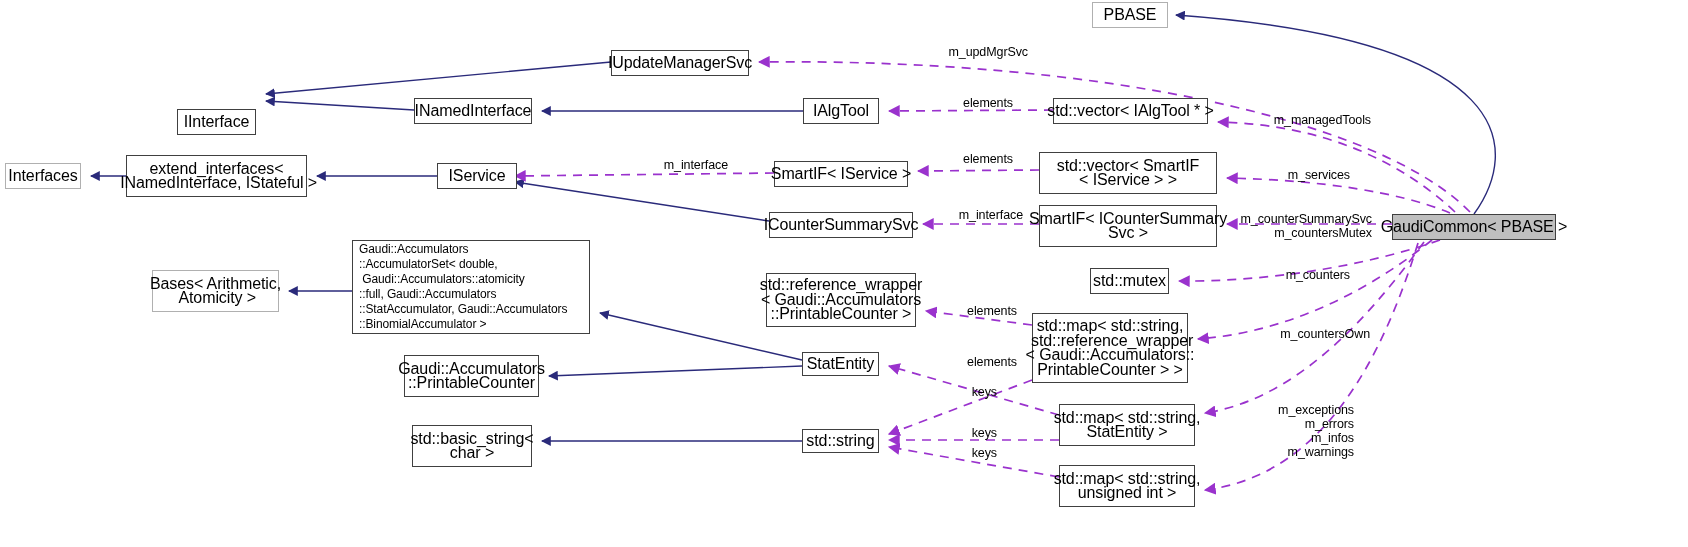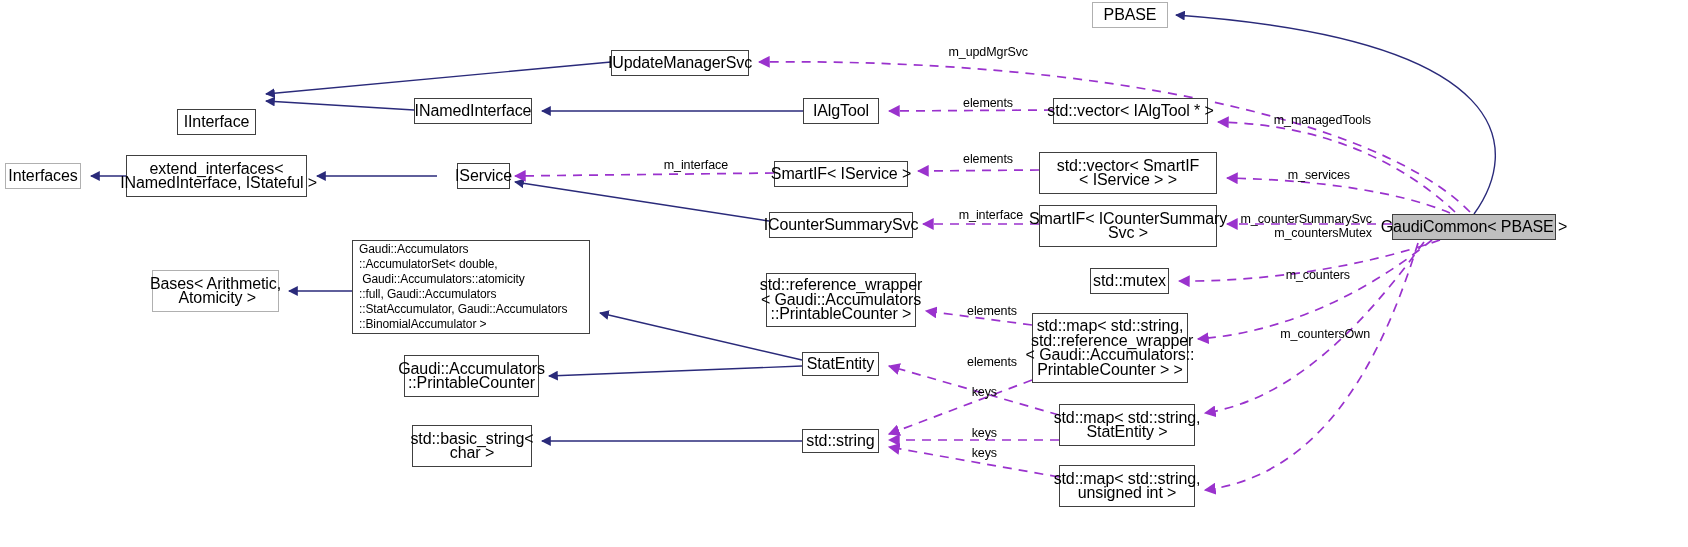--- a/index.html
+++ b/index.html
@@ -145,21 +145,21 @@
 
   <div class="node" style="left:803px; top:98px; width:76px; height:26px;">IAlgTool</div>
 
   <div class="node" style="left:1053px; top:98px; width:155px; height:26px;">std::vector&lt; IAlgTool * &gt;</div>
 
   <div class="node light" style="left:5px; top:163px; width:76px; height:26px;">Interfaces</div>
 
   <div class="node" style="left:126px; top:155px; width:181px; height:42px;">extend_interfaces&lt;
  INamedInterface, IStateful &gt;</div>
 
-  <div class="node" style="left:457px; top:163px; width:53px; height:26px;">IService</div>
+  <div class="node" style="left:437px; top:163px; width:80px; height:26px;">IService</div>
 
   <div class="node" style="left:774px; top:161px; width:134px; height:26px;">SmartIF&lt; IService &gt;</div>
 
   <div class="node" style="left:1039px; top:152px; width:178px; height:42px;">std::vector&lt; SmartIF
 &lt; IService &gt; &gt;</div>
 
   <div class="node" style="left:769px; top:212px; width:144px; height:26px;">ICounterSummarySvc</div>
 
   <div class="node highlight" style="left:1392px; top:214px; width:164px; height:26px;">GaudiCommon&lt; PBASE &gt;</div>
 
@@ -223,18 +223,22 @@
   <div class="edge-label" style="left:1268px; top:268px; width:82px;">m_counters</div>
 
   <div class="edge-label" style="left:954px; top:304px; width:63px;">elements</div>
 
   <div class="edge-label" style="left:1258px; top:327px; width:112px;">m_countersOwn</div>
 
   <div class="edge-label" style="left:954px; top:355px; width:63px;">elements</div>
 
   <div class="edge-label" style="left:961px; top:385px; width:36px;">keys</div>
 
+  <div class="edge-label" style="left:1262px; top:403px; width:92px;">m_exceptions
+m_errors
+m_infos
+m_warnings</div>
 
   <div class="edge-label" style="left:961px; top:426px; width:36px;">keys</div>
 
   <div class="edge-label" style="left:961px; top:446px; width:36px;">keys</div>
 
 </div>
 
 </body></html>

